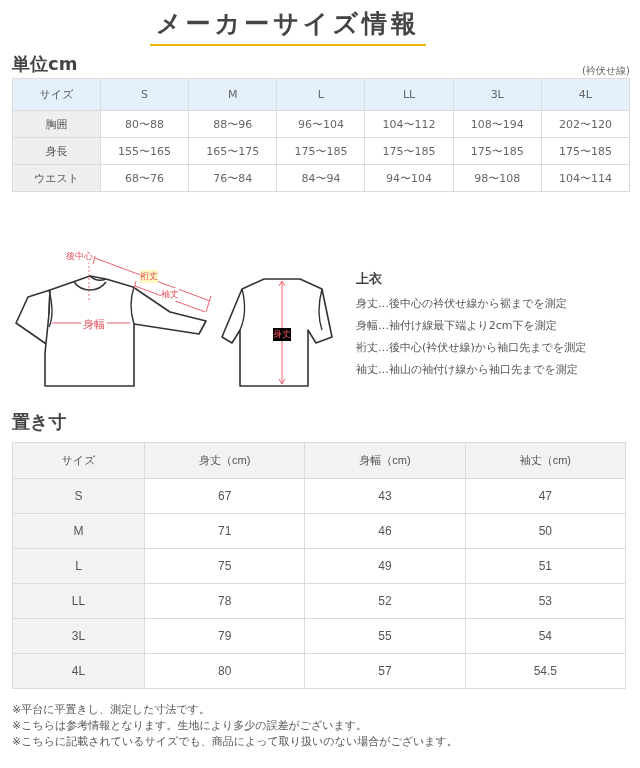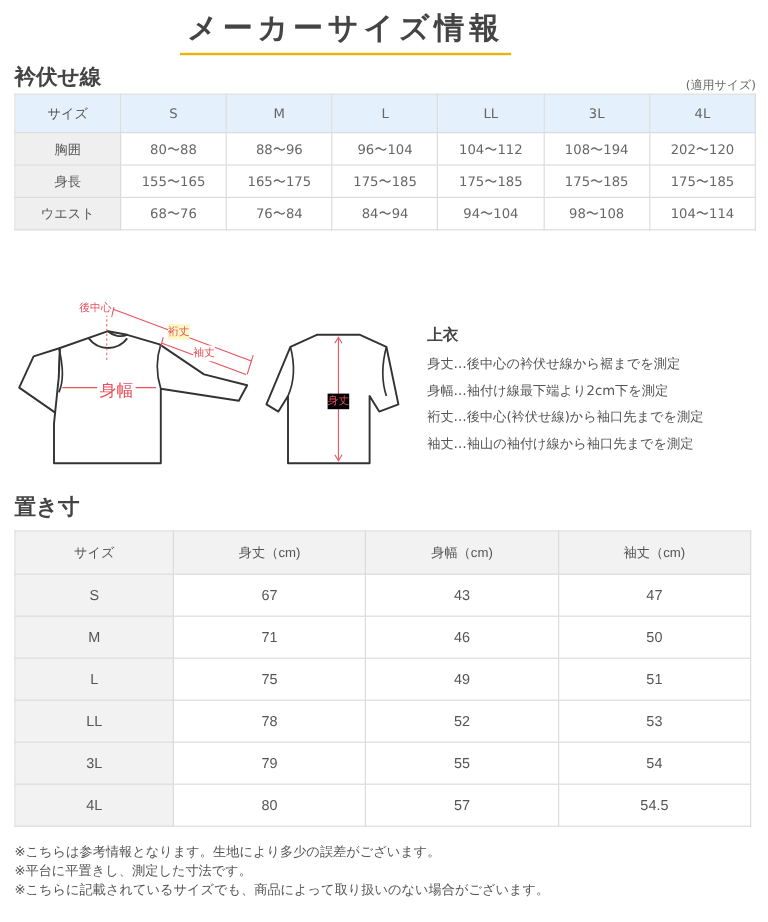--- a/index.html
+++ b/index.html
@@ -33,22 +33,22 @@
     .meas-table tr.hdr td { background: #f2f2f2; font-size: 11px; height: 36px; }
     .meas-table td.rowlbl { background: #f2f2f2; width: 132px; }
 
     .notes { position: absolute; left: 12px; top: 702px; font-size: 11px; color: #555; line-height: 16px; }
   </style>
 </head>
 <body>
 
 <div class="main-title">メーカーサイズ情報</div>
 
-<div class="section-title" style="top:52px;">衿伏せ線</div>
-<div class="unit-note">(適用サイズ)</div>
+<div class="section-title" style="top:52px;">単位cm</div>
+<div class="unit-note">(衿伏せ線)</div>
 
 <table class="size-table">
   <tbody>
       <tr class="hdr">
     <td class="rowlbl">サイズ</td>
     <td>S</td>
     <td>M</td>
     <td>L</td>
     <td>LL</td>
     <td>3L</td>
@@ -113,21 +113,21 @@
   </g>
   <path d="M242,289 Q248,312 240,330" fill="none" stroke="#333" stroke-width="1.4"></path>
   <path d="M322,289 Q316,312 322,330" fill="none" stroke="#333" stroke-width="1.4"></path>
   <line x1="282" y1="282" x2="282" y2="383" stroke="#e8505b" stroke-width="0.9"></line>
   <path d="M279,286 L282,281 L285,286" fill="none" stroke="#e8505b" stroke-width="0.9"></path>
   <path d="M279,379 L282,384 L285,379" fill="none" stroke="#e8505b" stroke-width="0.9"></path>
 </svg>
 <div style="position:absolute; left:66px; top:250px; font-size:9px; color:#e8505b; background:#fff;">後中心</div>
 <div style="position:absolute; left:140px; top:270px; font-size:9px; color:#e8505b; background:#fef9c3;">裄丈</div>
 <div style="position:absolute; left:161px; top:288px; font-size:9px; color:#e8505b; background:#fff;">袖丈</div>
-<div style="position:absolute; left:81px; top:317px; font-size:14px; color:#e8505b; background:#fff; padding:0 2px;">身幅</div>
+<div style="position:absolute; left:81px; top:317px; font-size:11px; color:#e8505b; background:#fff; padding:0 2px;">身幅</div>
 <div style="position:absolute; left:273px; top:328px; font-size:9px; color:#e8505b; background:#000000;">身丈</div>
 
 <div class="desc">
   <div class="desc-title">上衣</div>
   <div class="desc-line">身丈…後中心の衿伏せ線から裾までを測定</div>
   <div class="desc-line">身幅…袖付け線最下端より2cm下を測定</div>
   <div class="desc-line">裄丈…後中心(衿伏せ線)から袖口先までを測定</div>
   <div class="desc-line">袖丈…袖山の袖付け線から袖口先までを測定</div>
 </div>
 
@@ -174,16 +174,16 @@
   <tr>
     <td class="rowlbl">4L</td>
     <td>80</td>
     <td>57</td>
     <td>54.5</td>
   </tr>
 </tbody>
   </table>
 
 <div class="notes">
+  <div>※平台に平置きし、測定した寸法です。</div>
   <div>※こちらは参考情報となります。生地により多少の誤差がございます。</div>
-  <div>※平台に平置きし、測定した寸法です。</div>
   <div>※こちらに記載されているサイズでも、商品によって取り扱いのない場合がございます。</div>
 </div>
 
 </body></html>

